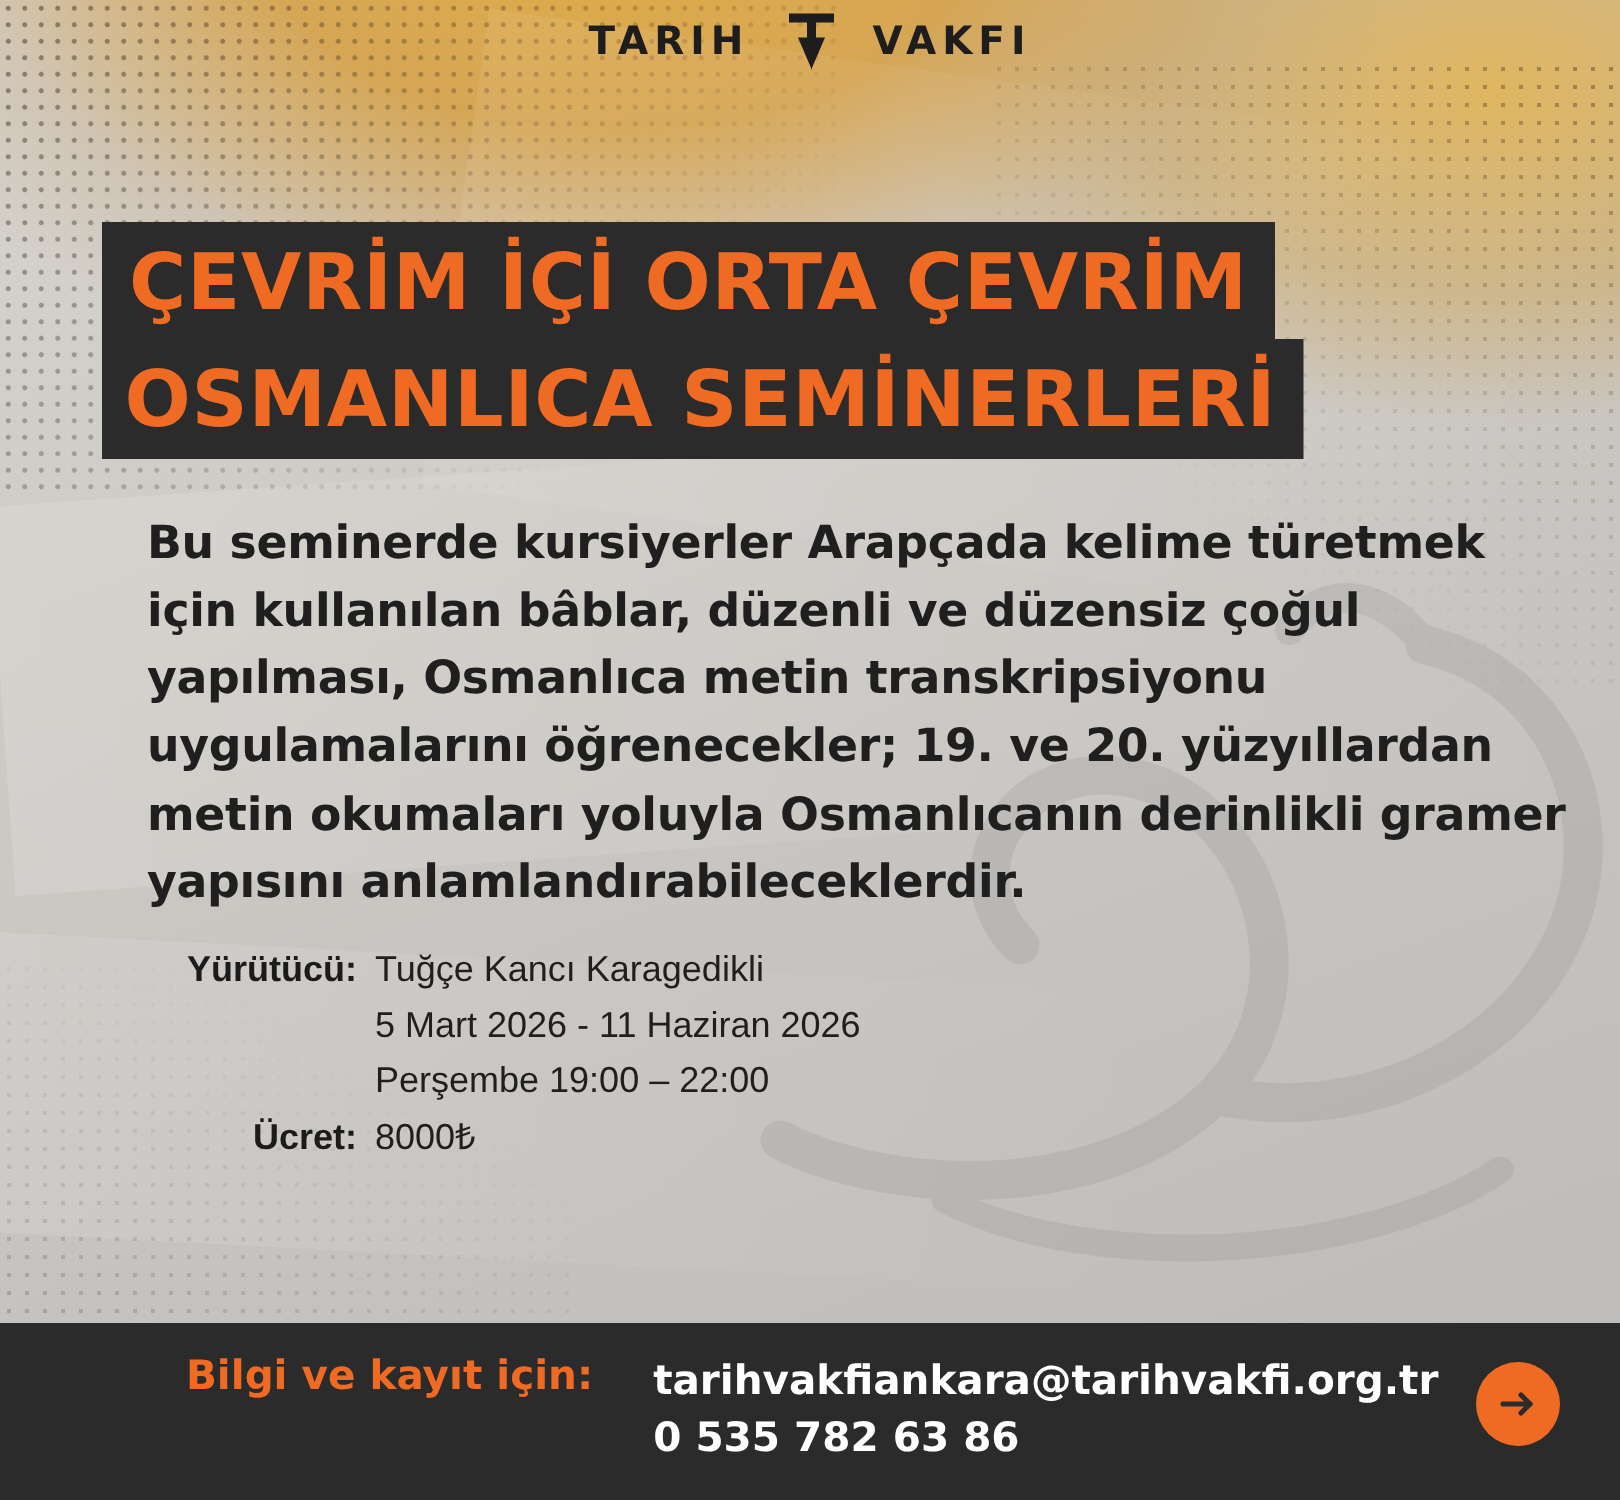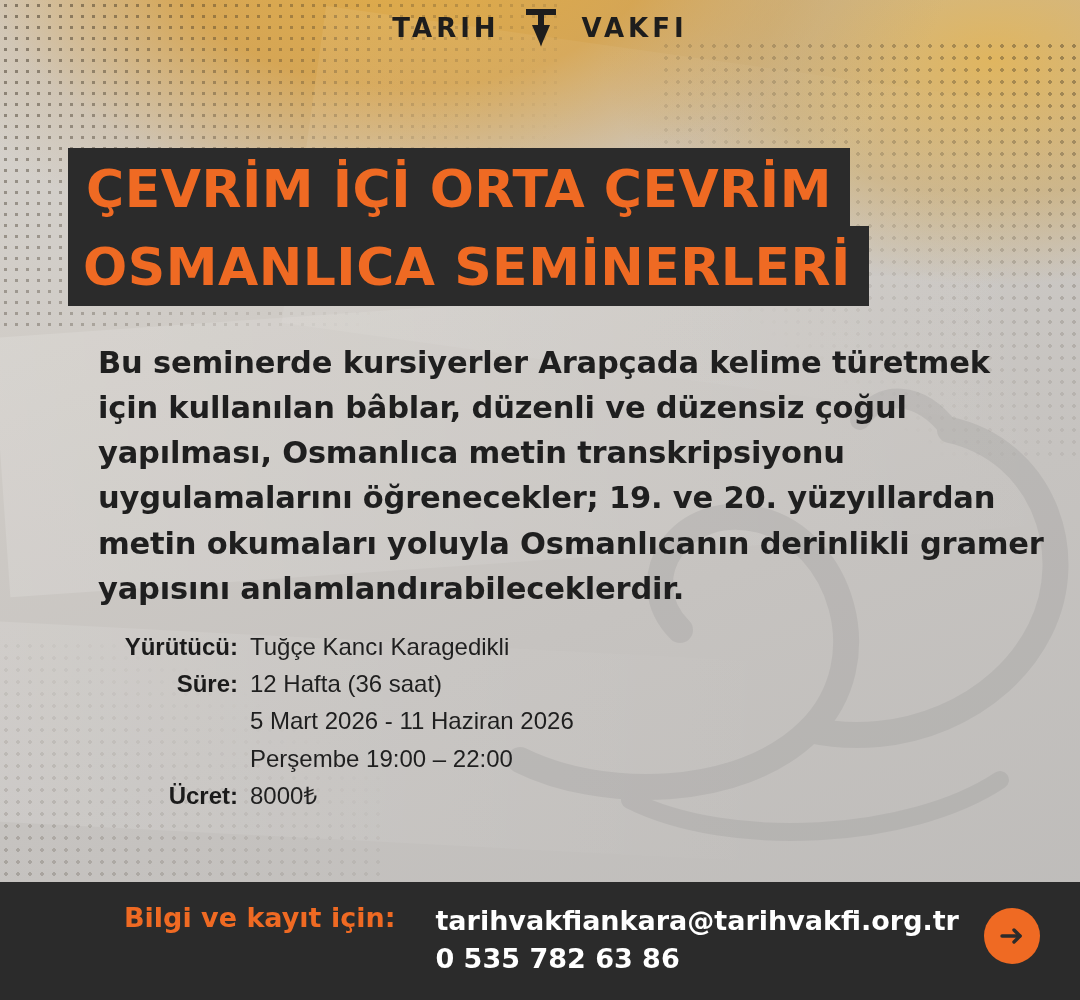--- a/index.html
+++ b/index.html
@@ -256,24 +256,20 @@
   </div>
 
   <div class="description">Bu seminerde kursiyerler Arapçada kelime türetmek için kullanılan bâblar, düzenli ve düzensiz çoğul yapılması, Osmanlıca metin transkripsiyonu uygulamalarını öğrenecekler; 19. ve 20. yüzyıllardan metin okumaları yoluyla Osmanlıcanın derinlikli gramer yapısını anlamlandırabileceklerdir.</div>
 
   <div class="details">
     <div class="detail-row">
       <div class="detail-label">Yürütücü:</div>
       <div class="detail-value">Tuğçe Kancı Karagedikli</div>
     </div>
     <div class="detail-row">
-      <div class="detail-label">Süre:</div>
-      <div class="detail-value">12 Hafta (36 saat)</div>
-    </div>
-    <div class="detail-row">
       <div class="detail-label"></div>
       <div class="detail-value">5 Mart 2026 - 11 Haziran 2026</div>
     </div>
     <div class="detail-row">
       <div class="detail-label"></div>
       <div class="detail-value">Perşembe 19:00 – 22:00</div>
     </div>
     <div class="detail-row">
       <div class="detail-label">Ücret:</div>
       <div class="detail-value">8000₺</div>

